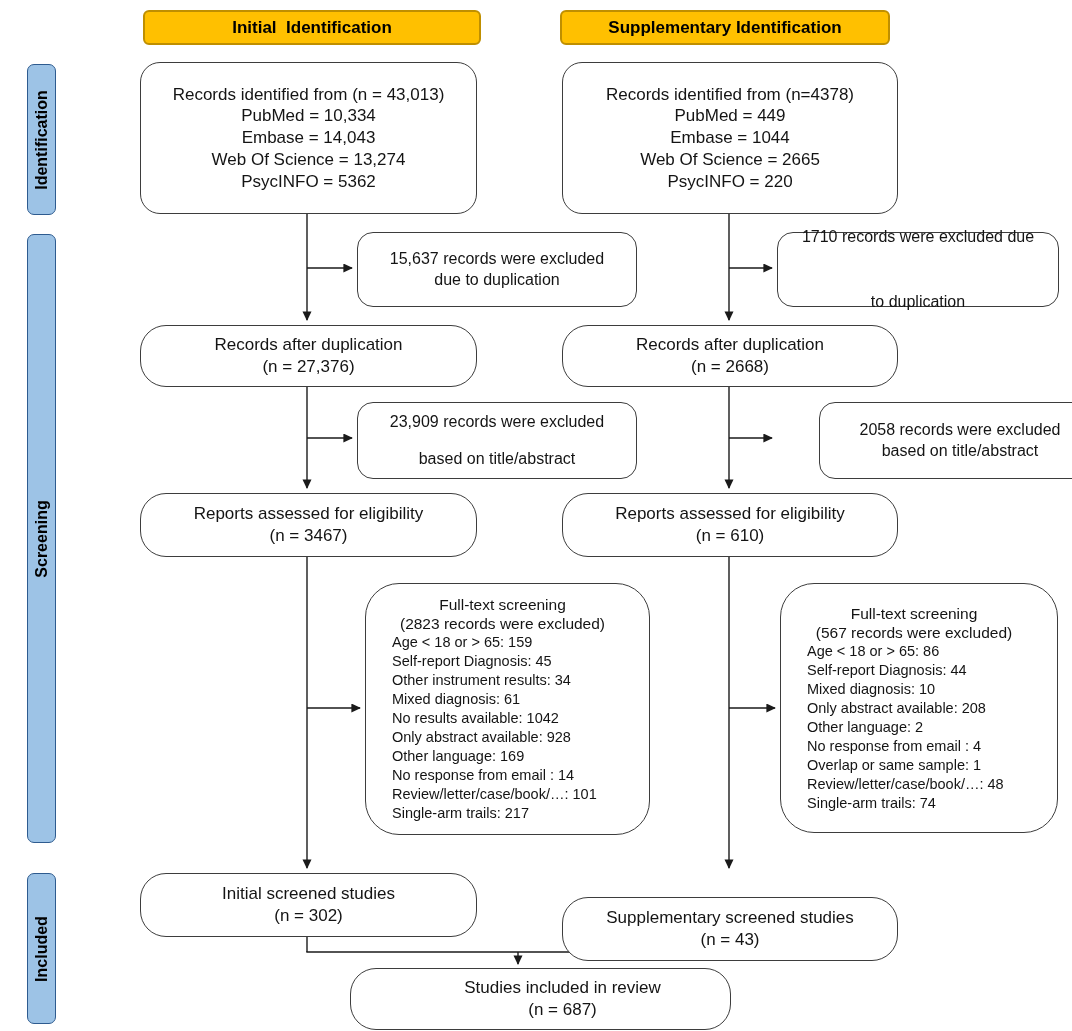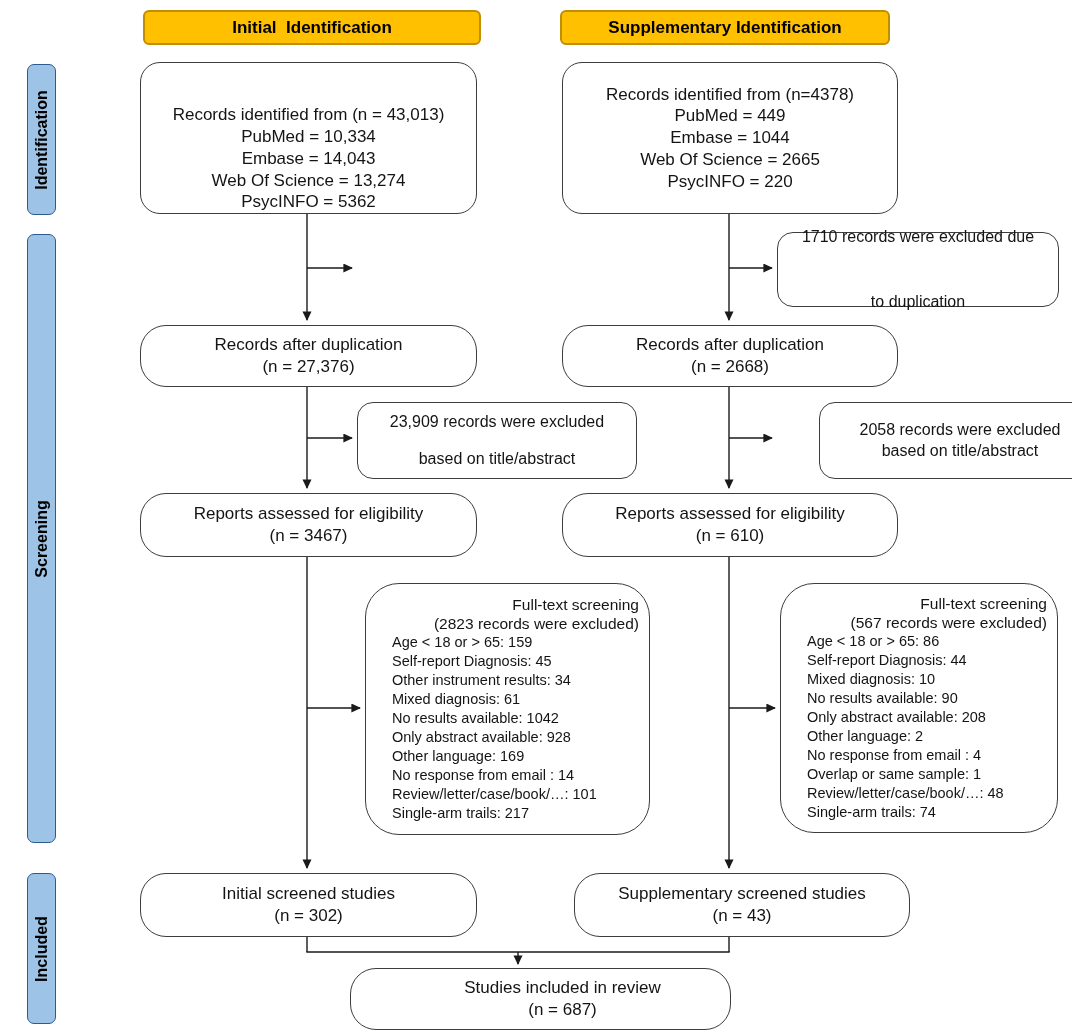--- a/index.html
+++ b/index.html
@@ -34,21 +34,21 @@
   }
   .box.r20 { border-radius:20px; }
   .box.small { font-size:16px; border-radius:16px; }
 
   .bigbox {
     position:absolute; display:flex; flex-direction:column; justify-content:center;
     background:#fff; border:1.5px solid #3D3D3D; border-radius:34px;
     font-size:14.5px; line-height:19px; color:#141414; box-sizing:border-box;
     padding:8px 10px 8px 0;
   }
-  .bb-title, .bb-sub { text-align:right; font-size:15.5px; }
+  .bb-title, .bb-sub { text-align:center; font-size:15.5px; }
   .bb-list { padding-left:26px; text-align:left; }
 </style>
 </head>
 <body>
 
 <div class="canvas">
 
   <svg class="wires" viewBox="0 0 1072 1031">
     <defs>
       <marker id="ah" markerWidth="11" markerHeight="10" refX="8.6" refY="4.5" orient="auto" markerUnits="userSpaceOnUse">
@@ -88,35 +88,39 @@
   <div class="stage" style="left:27px; top:64px; width:27px; height:149px;">
     <span>Identification</span>
   </div>
   <div class="stage" style="left:27px; top:234px; width:27px; height:607px;">
     <span>Screening</span>
   </div>
   <div class="stage" style="left:27px; top:873px; width:27px; height:149px;">
     <span>Included</span>
   </div>
 
-  <div class="box r20" style="left:140px; top:62px; width:335px; height:150px;justify-content:flex-end;">
+  <div class="box r20" style="left:140px; top:62px; width:335px; height:150px;">
     <div>Records identified from (n = 43,013)</div>
     <div>PubMed = 10,334</div>
     <div>Embase = 14,043</div>
     <div>Web Of Science = 13,274</div>
     <div>PsycINFO = 5362</div>
   </div>
   <div class="box r20" style="left:562px; top:62px; width:334px; height:150px;">
     <div>Records identified from (n=4378)</div>
     <div>PubMed = 449</div>
     <div>Embase = 1044</div>
     <div>Web Of Science = 2665</div>
     <div>PsycINFO = 220</div>
   </div>
 
+  <div class="box small" style="left:357px; top:232px; width:278px; height:73px;">
+    <div>15,637 records were excluded</div>
+    <div>due to duplication</div>
+  </div>
   <div class="box small" style="left:777px; top:232px; width:280px; height:73px;gap:45px;">
     <div>1710 records were excluded due</div>
     <div>to duplication</div>
   </div>
 
   <div class="box" style="left:140px; top:325px; width:335px; height:60px;">
     <div>Records after duplication</div>
     <div>(n = 27,376)</div>
   </div>
   <div class="box" style="left:562px; top:325px; width:334px; height:60px;">
@@ -158,35 +162,34 @@
         <div>Single-arm trails: 217</div>
       </div>
   </div>
   <div class="bigbox" style="left:780px; top:583px; width:278px; height:250px;">
     <div class="bb-title">Full-text screening</div>
     <div class="bb-sub">(567 records were excluded)</div>
     <div class="bb-list">
         <div>Age &lt; 18 or &gt; 65: 86</div>
         <div>Self-report Diagnosis: 44</div>
         <div>Mixed diagnosis: 10</div>
-        <div>No results available: 90</div>
         <div>Only abstract available: 208</div>
         <div>Other language: 2</div>
         <div>No response from email : 4</div>
         <div>Overlap or same sample: 1</div>
         <div>Review/letter/case/book/…: 48</div>
         <div>Single-arm trails: 74</div>
       </div>
   </div>
 
   <div class="box" style="left:140px; top:873px; width:335px; height:62px;">
     <div>Initial screened studies</div>
     <div>(n = 302)</div>
   </div>
-  <div class="box" style="left:562px; top:873px; width:334px; height:62px;margin-left:12px;">
+  <div class="box" style="left:562px; top:897px; width:334px; height:62px;">
     <div>Supplementary screened studies</div>
     <div>(n = 43)</div>
   </div>
 
   <div class="box" style="left:350px; top:968px; width:335px; height:60px;padding-left:44px;">
     <div>Studies included in review</div>
     <div>(n = 687)</div>
   </div>
 
 </div>

